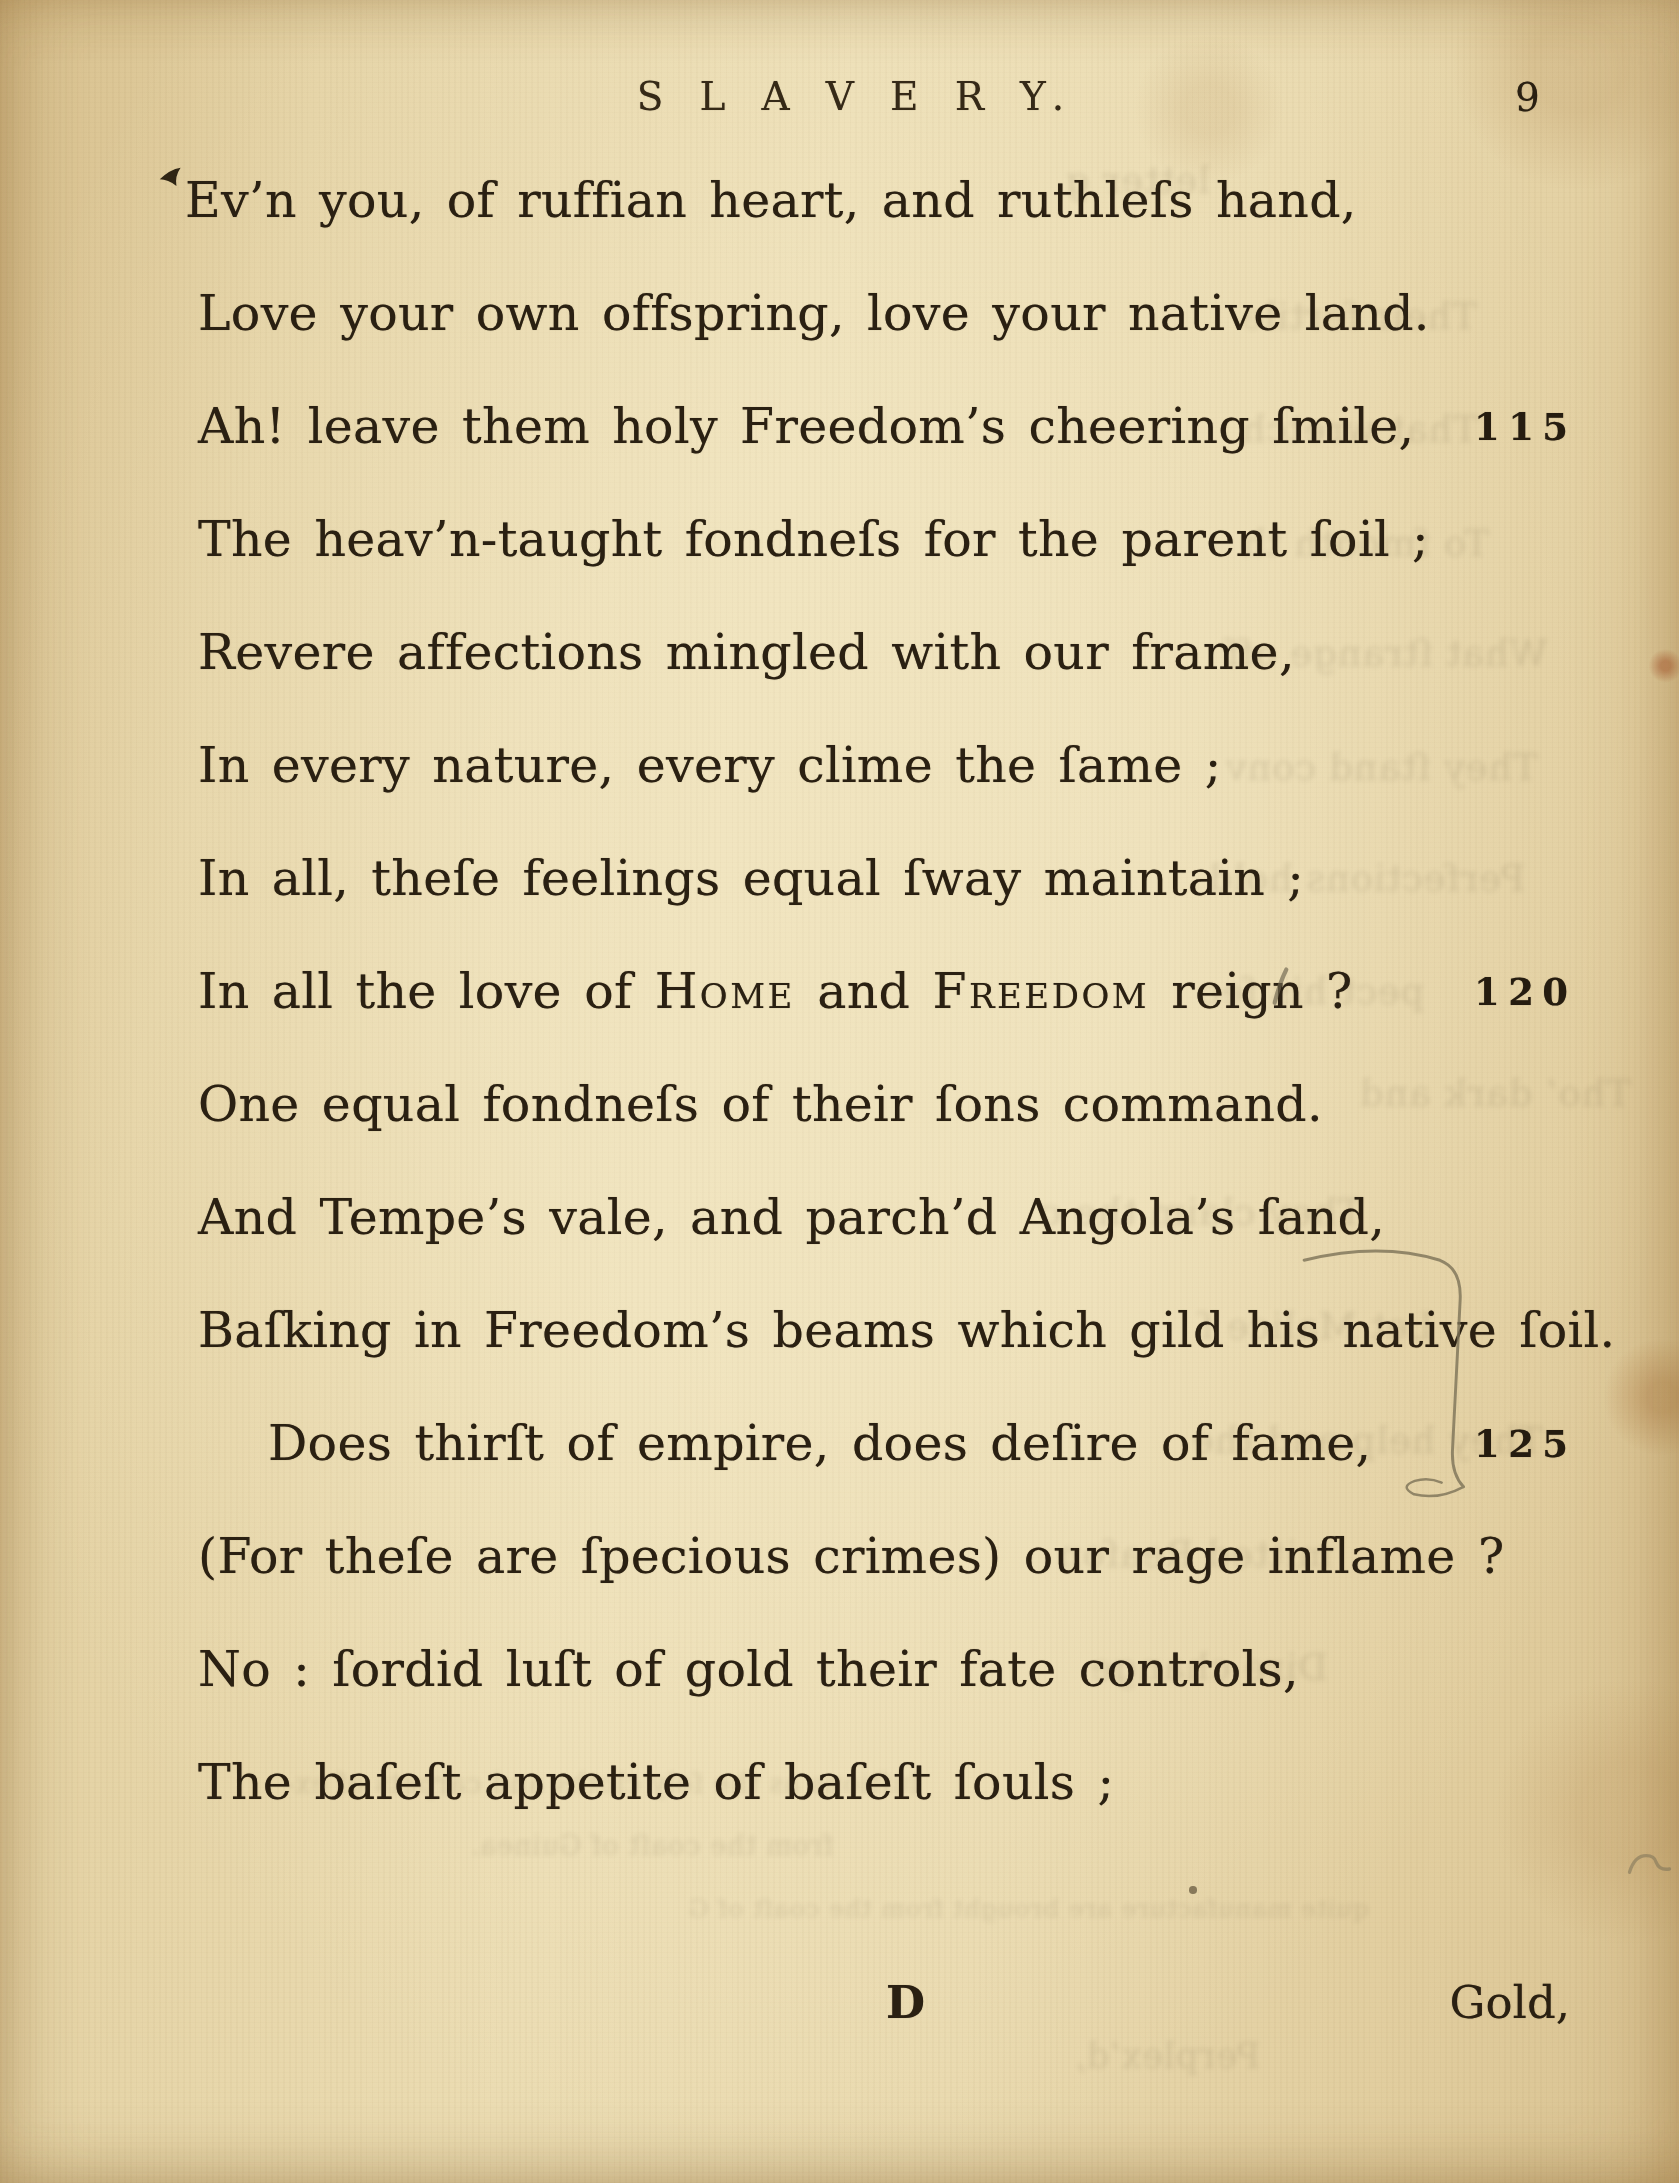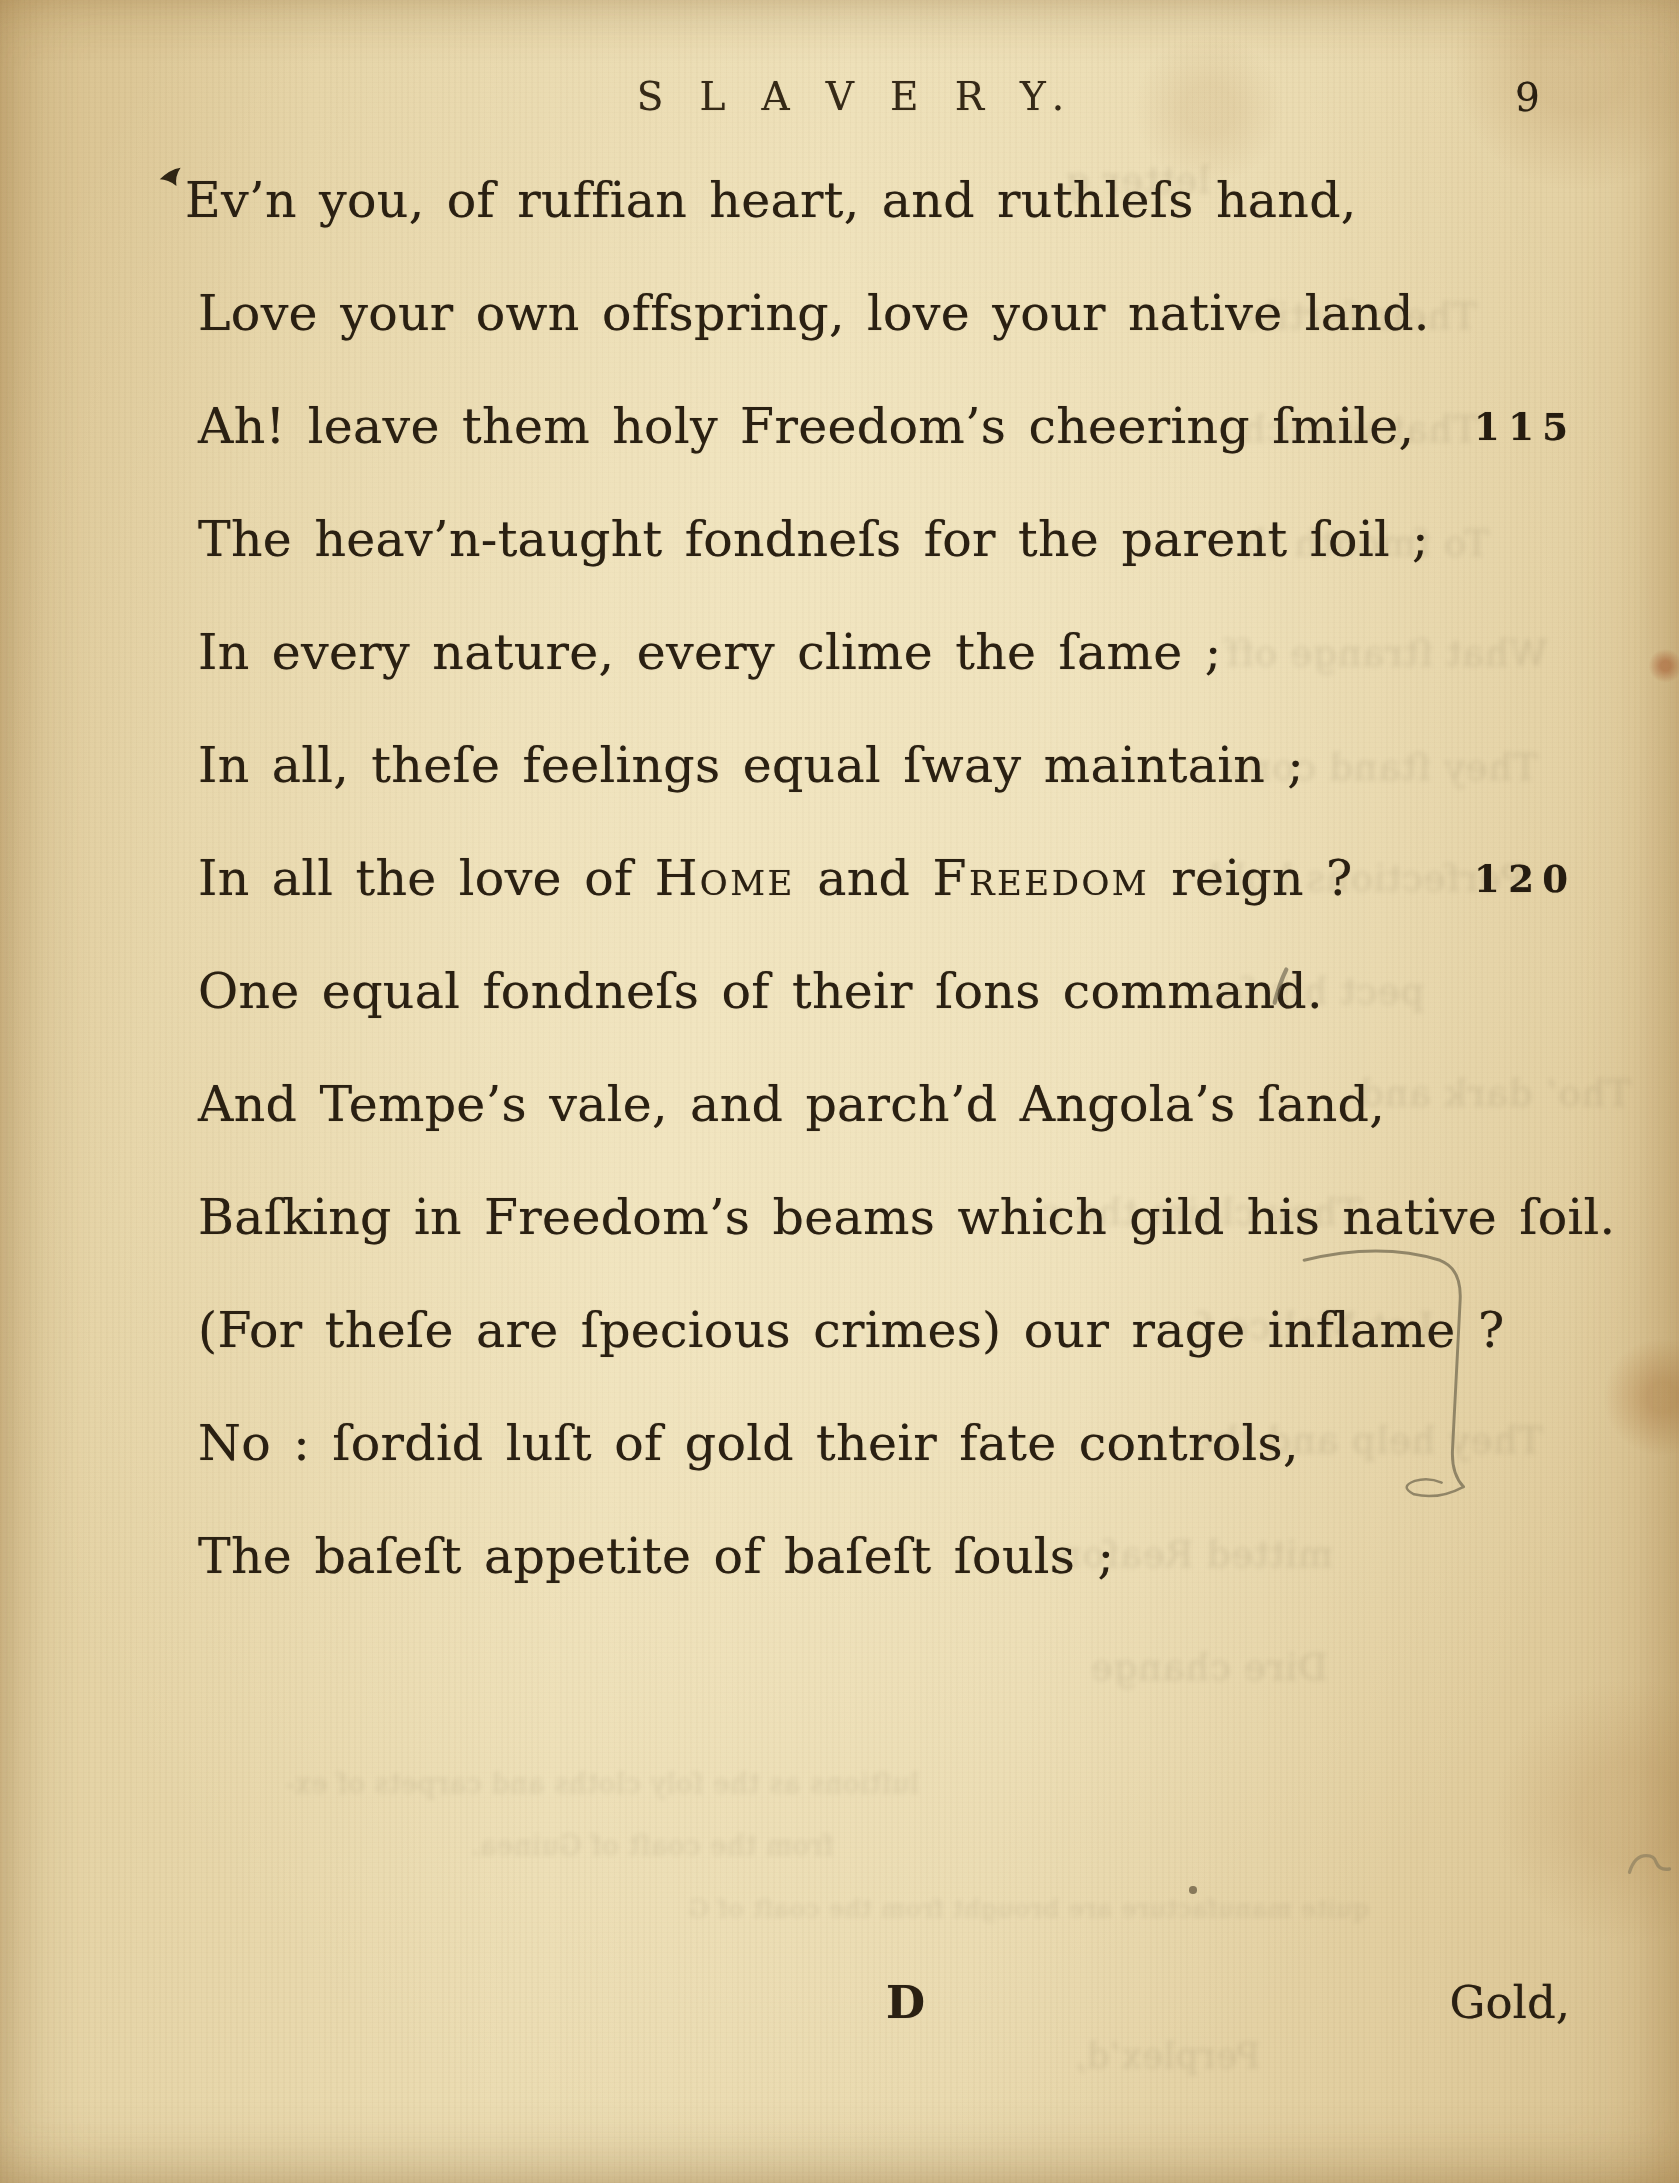--- a/index.html
+++ b/index.html
@@ -89,26 +89,28 @@
       <span class="ghost" style="left: 470px; top: 1830px; font-size: 27px;">from the coaſt of Guinea.</span>
       <span class="ghost" style="left: 688px; top: 1894px; font-size: 25px;">quite manufacture are brought from the coaſt of G</span>
       <span class="ghost" style="left: 1074px; top: 2036px; font-size: 35px;">Perplex’d,</span>
     </div>
 
   <div class="poem ink" id="poem">
       <div class="poem-line first"><span>Ev’n you, of ruffian heart, and ruthleſs hand,</span></div>
       <div class="poem-line"><span>Love your own offspring, love your native land.</span></div>
       <div class="poem-line"><span>Ah! leave them holy Freedom’s cheering ſmile,</span><span class="lineno">115</span></div>
       <div class="poem-line"><span>The heav’n-taught fondneſs for the parent ſoil ;</span></div>
+      <div class="poem-line"><span>Revere affections mingled with our frame,</span></div>
       <div class="poem-line"><span>In every nature, every clime the ſame ;</span></div>
       <div class="poem-line"><span>In all, theſe feelings equal ſway maintain ;</span></div>
       <div class="poem-line"><span><span>In all the love of </span><span class="sc">Home</span><span> and </span><span class="sc">Freedom</span><span> reign ?</span></span><span class="lineno">120</span></div>
       <div class="poem-line"><span>One equal fondneſs of their ſons command.</span></div>
       <div class="poem-line"><span>And Tempe’s vale, and parch’d Angola’s ſand,</span></div>
       <div class="poem-line"><span>Baſking in Freedom’s beams which gild his native ſoil.</span></div>
+      <div class="poem-line indent"><span>Does thirſt of empire, does deſire of fame,</span><span class="lineno">125</span></div>
       <div class="poem-line"><span>(For theſe are ſpecious crimes) our rage inflame ?</span></div>
       <div class="poem-line"><span>No : ſordid luſt of gold their fate controls,</span></div>
       <div class="poem-line"><span>The baſeſt appetite of baſeſt ſouls ;</span></div>
     </div>
 
   <div class="signature-mark ink">D</div>
   <div class="catchword ink">Gold,</div>
 
   <div class="mark" style="left:158px;top:166px;">
     <svg width="28.5" height="25" viewBox="0 0 34 30">

